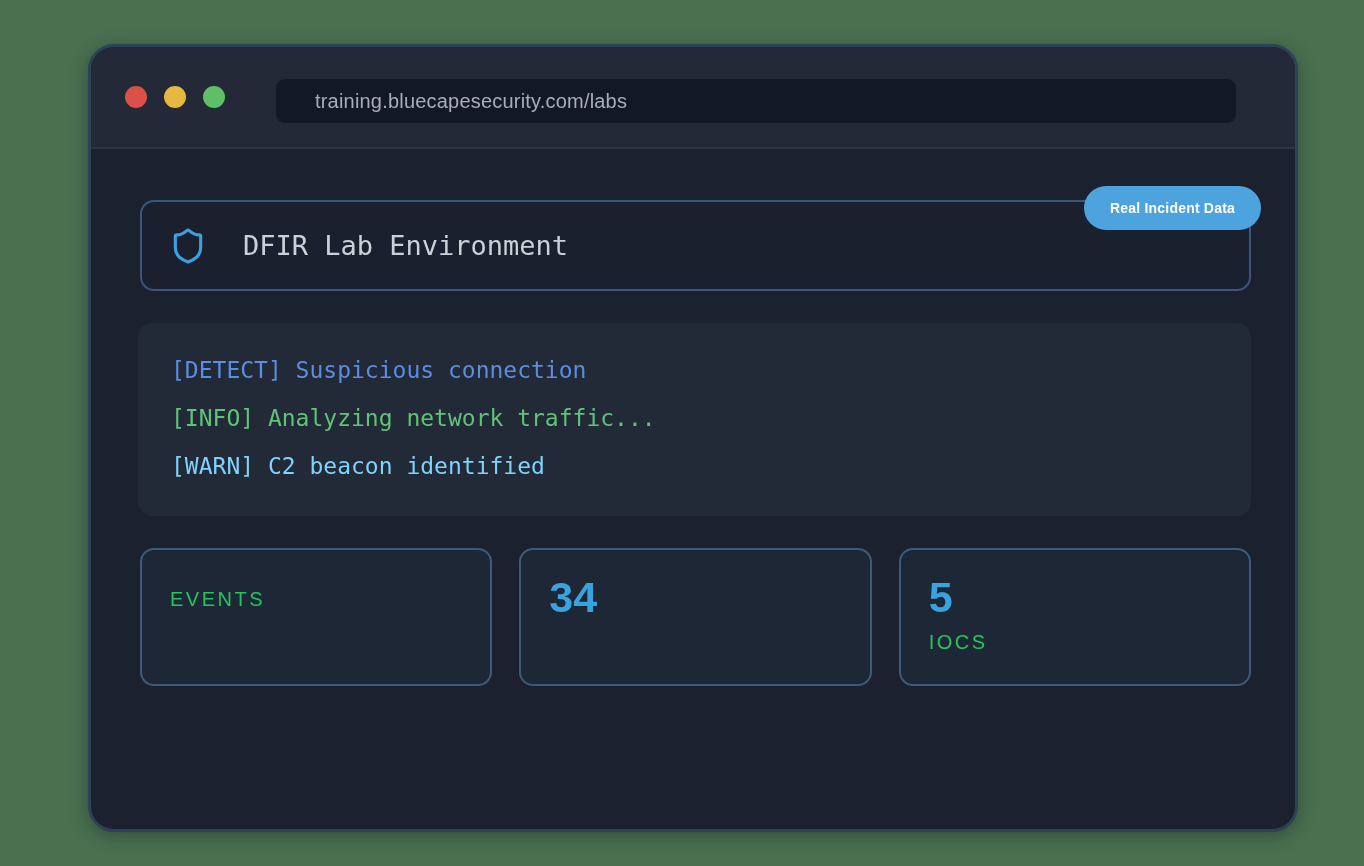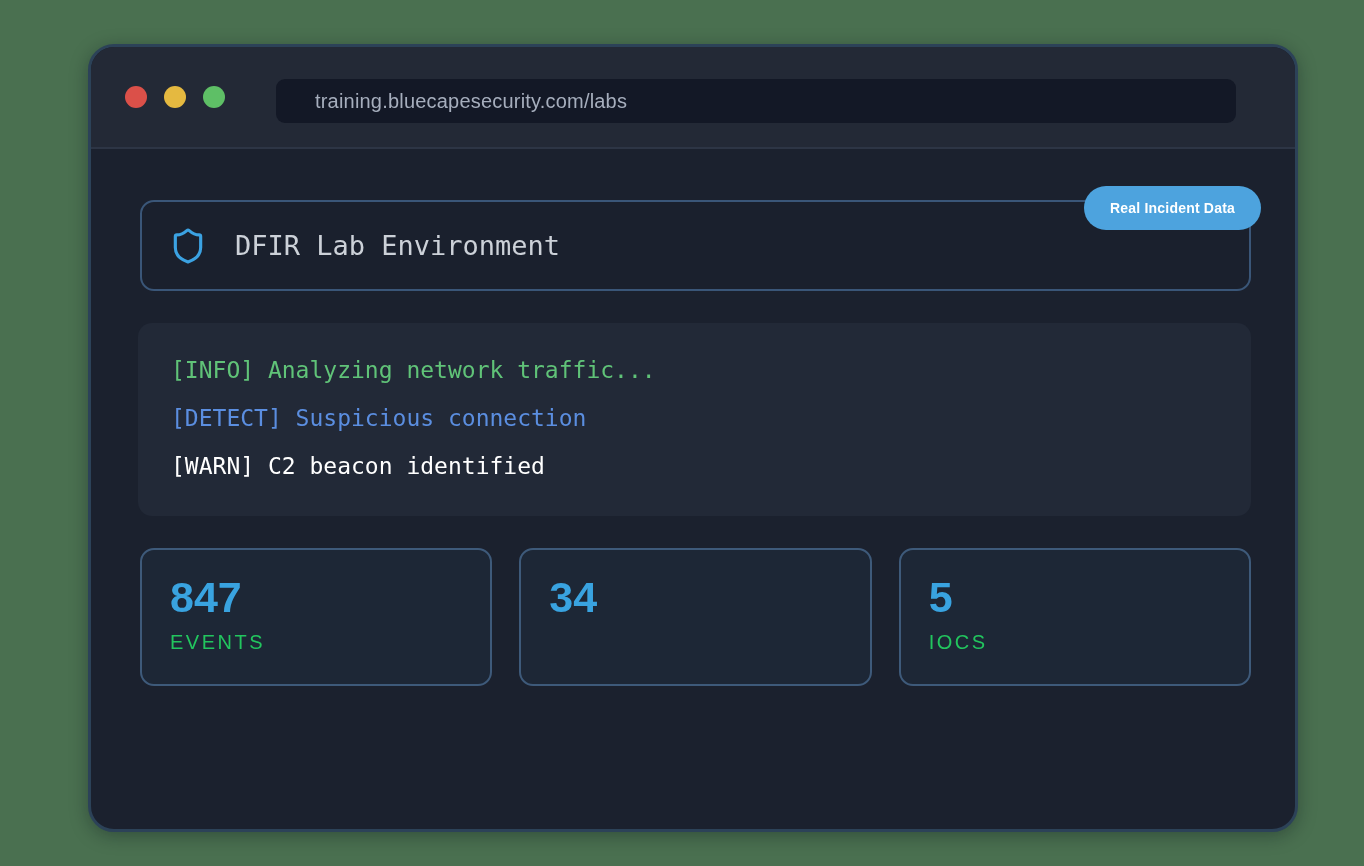--- a/index.html
+++ b/index.html
@@ -68,21 +68,21 @@
     width: 1111px; height: 91px;
     background: #1a202d;
     border: 2px solid #3a5678;
     border-radius: 14px;
     display: flex;
     align-items: center;
     padding-left: 27px;
   }
   .shield { width: 38px; height: 42px; flex: 0 0 auto; }
   .header-title {
-    margin-left: 28px;
+    margin-left: 36px;
     font-family: "DejaVu Sans Mono", "Liberation Mono", monospace;
     font-size: 27px;
     color: #ccd1d8;
   }
   .badge {
     position: absolute;
     top: 35px; right: 34px;
     height: 44px;
     background: #4da3de;
     border-radius: 22px;
@@ -101,21 +101,21 @@
     width: 1113px; height: 193px;
     background: #222937;
     border-radius: 14px;
     padding: 23px 0 0 33px;
     font-family: "DejaVu Sans Mono", "Liberation Mono", monospace;
     font-size: 23px;
   }
   .log-line { line-height: 48px; white-space: pre; }
   .log-info   { color: #60c378; }
   .log-detect { color: #5b8ee0; }
-  .log-warn   { color: #ffffff; }
+  .log-warn   { color: #7dd3fc; }
   
   .stats-row {
     position: absolute;
     left: 49px; top: 397px;
     width: 1111px;
     display: flex;
     gap: 27px;
   }
   .stat-card {
     flex: 1;
@@ -162,28 +162,27 @@
       </div>
 
       <div class="header-panel">
         <svg class="shield" viewBox="0 0 24 24" fill="none" stroke="#3ba2e2" stroke-width="2" stroke-linecap="round" stroke-linejoin="round">
           <path d="M20 13c0 5-3.5 7.5-7.66 8.95a1 1 0 0 1-.68 0C7.5 20.5 4 18 4 13V6a1 1 0 0 1 1-1c2 0 4.5-1.2 6.24-2.72a1.17 1.17 0 0 1 1.52 0C14.5 3.8 17 5 19 5a1 1 0 0 1 1 1z"></path>
         </svg>
         <div class="header-title">DFIR Lab Environment</div>
       </div>
 
       <div class="terminal">
+        <div class="log-line log-detect">[DETECT] Suspicious connection</div>
         <div class="log-line log-info">[INFO] Analyzing network traffic...</div>
-        <div class="log-line log-detect">[DETECT] Suspicious connection</div>
         <div class="log-line log-warn">[WARN] C2 beacon identified</div>
       </div>
 
       <div class="stats-row">
         <div class="stat-card">
-          <div class="stat-value">847</div>
           <div class="stat-label">EVENTS</div>
         </div>
         <div class="stat-card">
           <div class="stat-value">34</div>
         </div>
         <div class="stat-card">
           <div class="stat-value">5</div>
           <div class="stat-label">IOCS</div>
         </div>
       </div>

